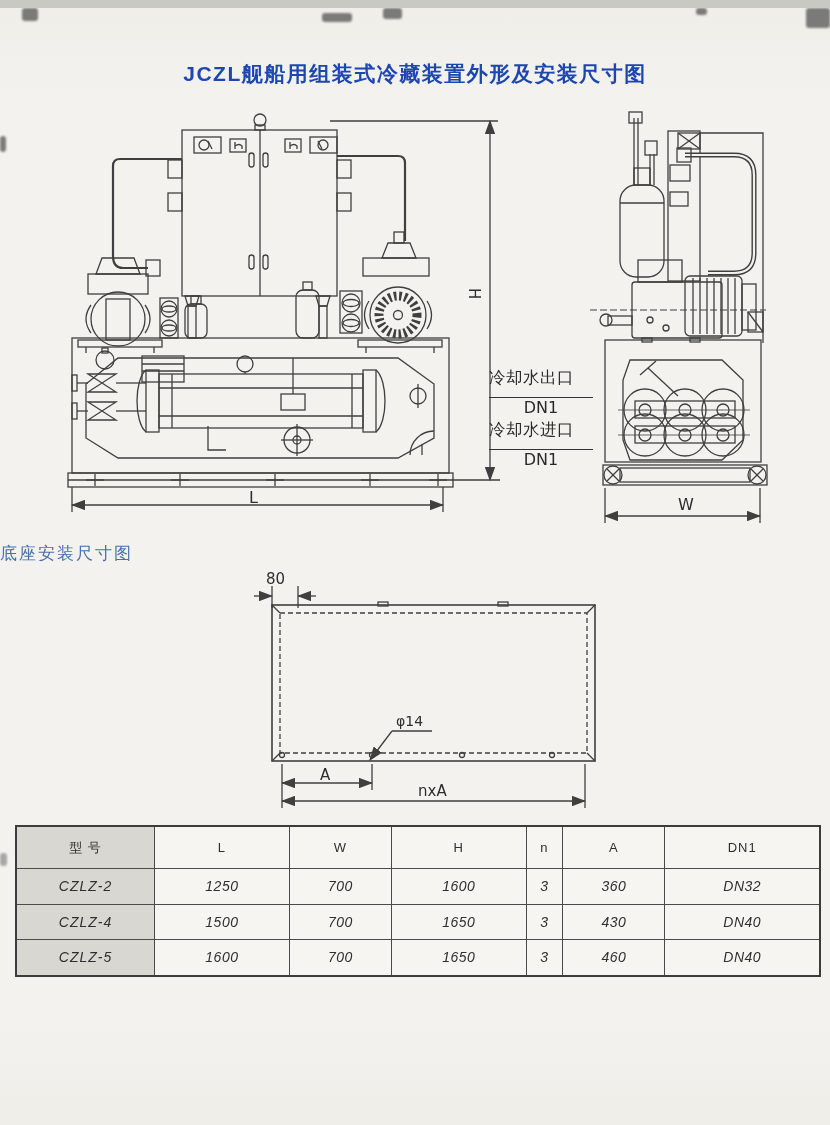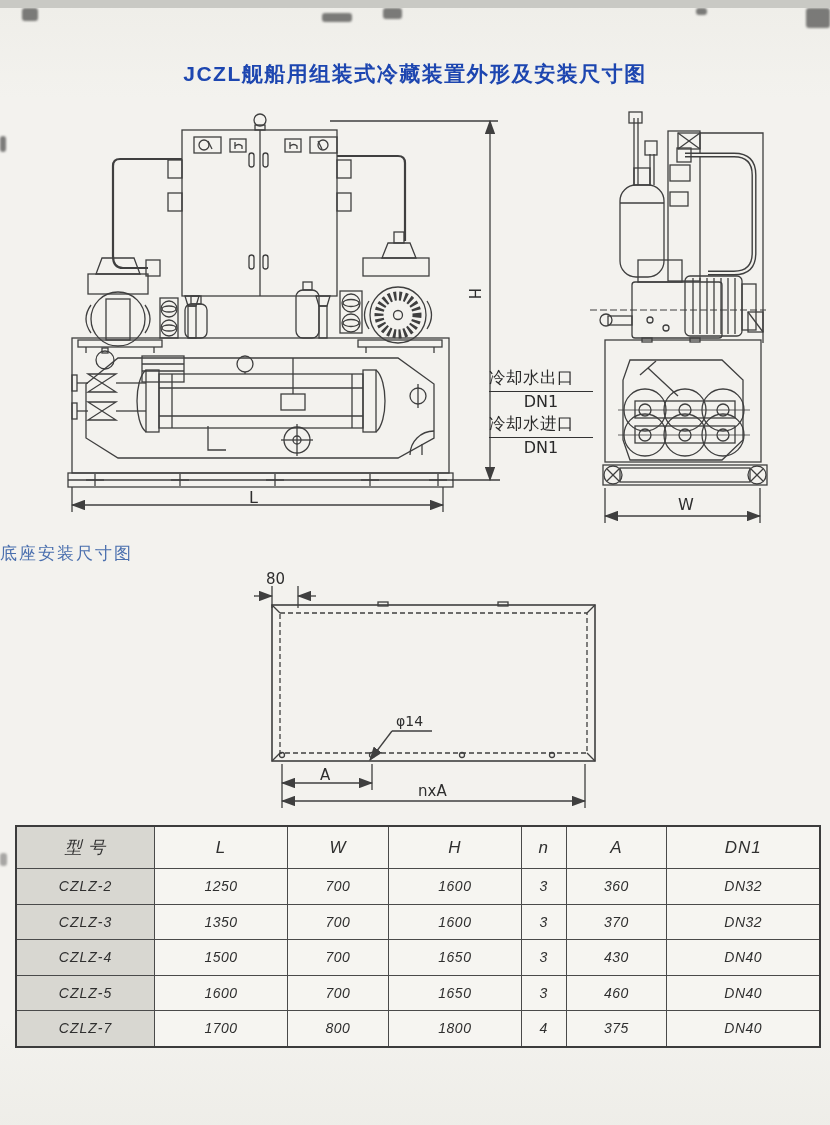--- a/index.html
+++ b/index.html
@@ -15,29 +15,29 @@
       font-size:17px;color:#4a6fae;letter-spacing:2px;}
 
   .draw-wrap{position:absolute;}
   svg{display:block;}
   .dim{position:absolute;font-family:"DejaVu Sans",sans-serif;font-size:15px;color:#2e2e2e;line-height:1;}
   .dim.rot{transform:rotate(90deg);transform-origin:left top;}
 
   .water-labels{position:absolute;left:489px;top:359px;width:104px;
       font-family:"DejaVu Sans",sans-serif;color:#2a2a2a;}
   .wl-text{font-size:16.5px;letter-spacing:.5px;border-bottom:1.6px solid #333;
-      padding-bottom:2px;white-space:nowrap;}
+      padding-bottom:8px;white-space:nowrap;}
   .wl-dn{font-size:16px;text-align:center;padding:0 0 2px 0;}
 
   table.spec{position:absolute;left:15px;top:817px;width:806px;border-collapse:collapse;
       border:2px solid #3c3c3c;background:#f6f5f1;
       font-family:"Liberation Sans",sans-serif;color:#2f2f2f;}
   table.spec th,table.spec td{border:1.4px solid #4a4a4a;text-align:center;
       font-weight:normal;padding:0;}
-  table.spec th{height:41px;font-size:17px;letter-spacing:1px;font-style:italic;}
+  table.spec th{height:41px;font-size:13px;letter-spacing:1px;}
   table.spec td{height:34.5px;font-size:14px;letter-spacing:.5px;font-style:italic;}
   table.spec .c0{width:137px;background:#d8d7d1;}
   table.spec td.c0,table.spec th.c0{letter-spacing:1px;}
 </style>
 </head>
 <body>
 
 <div class="page">
 
   <div class="smudge" style="left:22px;top:0;width:16px;height:13px;"></div>
@@ -401,51 +401,33 @@
       <tr>
         <td class="c0">CZLZ-2</td>
         <td>1250</td>
         <td>700</td>
         <td>1600</td>
         <td>3</td>
         <td>360</td>
         <td>DN32</td>
       </tr>
       <tr>
-        <td class="c0">CZLZ-3</td>
-        <td>1350</td>
-        <td>700</td>
-        <td>1600</td>
-        <td>3</td>
-        <td>370</td>
-        <td>DN32</td>
-      </tr>
-      <tr>
         <td class="c0">CZLZ-4</td>
         <td>1500</td>
         <td>700</td>
         <td>1650</td>
         <td>3</td>
         <td>430</td>
         <td>DN40</td>
       </tr>
       <tr>
         <td class="c0">CZLZ-5</td>
         <td>1600</td>
         <td>700</td>
         <td>1650</td>
         <td>3</td>
         <td>460</td>
         <td>DN40</td>
       </tr>
-      <tr>
-        <td class="c0">CZLZ-7</td>
-        <td>1700</td>
-        <td>800</td>
-        <td>1800</td>
-        <td>4</td>
-        <td>375</td>
-        <td>DN40</td>
-      </tr>
     </tbody>
   </table>
 
 </div>
 
 </body></html>

